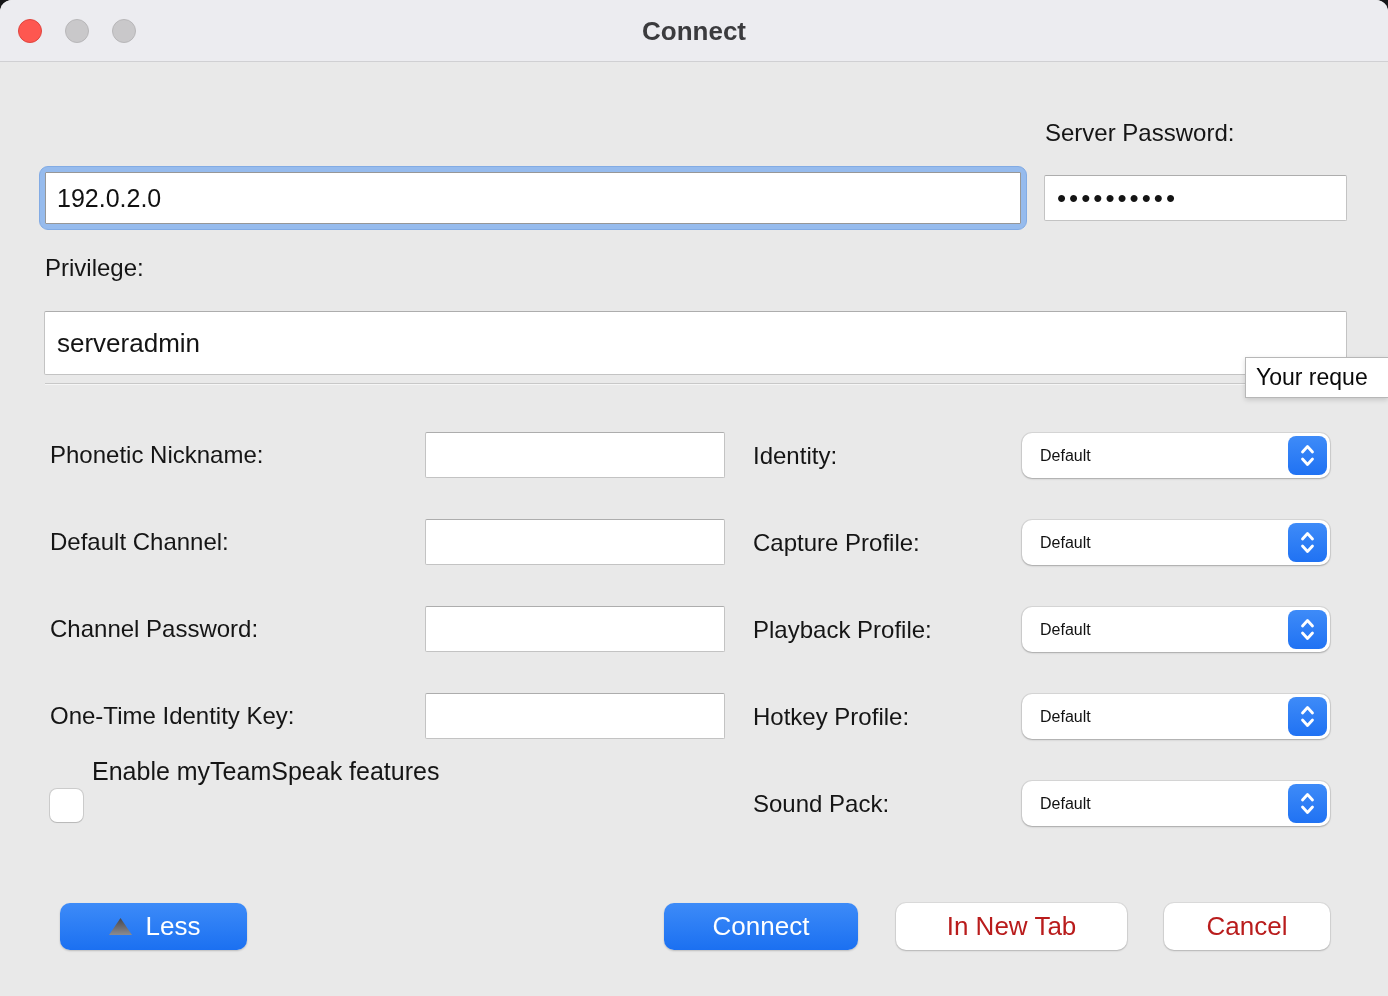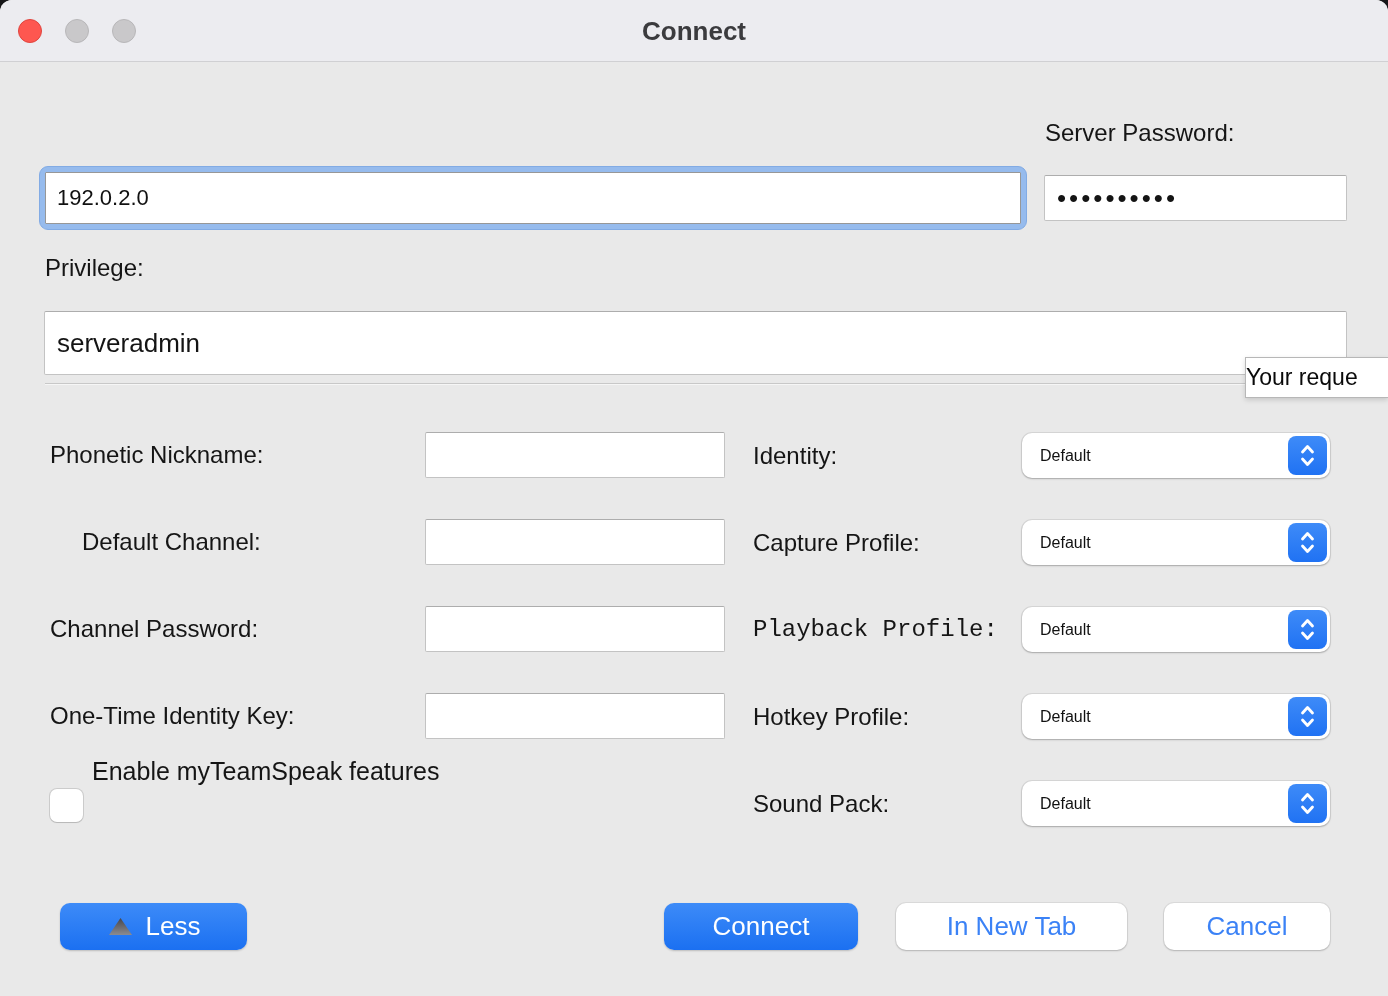--- a/index.html
+++ b/index.html
@@ -16,48 +16,48 @@
          font-size:26px;font-weight:bold;color:#3b3b3e;}
   
   .lbl{position:absolute;font-size:24px;color:#151515;white-space:nowrap;}
   
   .plain-input{position:absolute;background:#fff;border:1px solid #c3c3c3;border-top-color:#adadad;
                box-sizing:border-box;font-size:26px;color:#141414;padding:0 12px;border-radius:2px;
                font-family:"Liberation Sans",sans-serif;outline:none;}
   .focus-ring{position:absolute;left:39px;top:166px;width:988px;height:64px;background:#96bbed;
               border:1px solid #82abe4;border-radius:9px;box-sizing:border-box;padding:5px;}
   .focus-ring input{width:100%;height:100%;border:1px solid #979797;box-sizing:border-box;
-                    font-size:22px;color:#111;padding:0 11px;border-radius:1px;outline:none;
+                    font-size:25px;color:#111;padding:0 11px;border-radius:1px;outline:none;
                     font-family:"Liberation Sans",sans-serif;background:#fff;}
   .pwd{letter-spacing:3px;}
   
   .separator{position:absolute;left:45px;top:383px;width:1301px;height:0;
              border-top:1px solid #c8c8c8;border-bottom:1px solid #f6f6f6;}
   .tooltip{position:absolute;left:1245px;top:357px;width:143px;height:41px;background:#fff;
            border:1px solid #b7b7b7;border-right:none;box-sizing:border-box;font-size:23px;
-           line-height:39px;white-space:nowrap;overflow:hidden;color:#0a0a0a;
+           line-height:39px;padding-left:10px;white-space:nowrap;overflow:hidden;color:#0a0a0a;
            box-shadow:0 2px 5px rgba(0,0,0,0.15);z-index:5;}
   
   .popup{position:absolute;left:1022px;width:308px;height:45px;background:#fff;border-radius:10px;
          box-shadow:0 0 0 1px rgba(0,0,0,0.08),0 1px 2px rgba(0,0,0,0.22);display:flex;
          align-items:center;cursor:default;}
   .popup .ptext{flex:1;font-size:16px;color:#111;padding-left:18px;}
   .stepper{width:39px;height:39px;margin-right:3px;border-radius:8px;
            background:linear-gradient(180deg,#3e8bf8,#2072f3);display:flex;align-items:center;
            justify-content:center;}
   
   .checkbox{position:absolute;left:50px;top:789px;width:33px;height:33px;background:#fff;
             border-radius:7px;box-shadow:0 0 0 1px rgba(0,0,0,0.12),0 1px 1px rgba(0,0,0,0.1);}
   
   .btn{position:absolute;top:903px;height:47px;border-radius:10px;border:none;font-size:26px;
        display:flex;align-items:center;justify-content:center;gap:12px;box-sizing:border-box;
        font-family:"Liberation Sans",sans-serif;cursor:default;}
   .btn.blue{background:linear-gradient(180deg,#3d8bf8 0%,#1b70f1 100%);color:#fff;
             box-shadow:0 1px 2px rgba(0,0,0,0.2);}
-  .btn.white{background:#fff;color:#3b82f6;
+  .btn.white{background:#fff;color:#b91c1c;
              box-shadow:0 0 0 1px rgba(0,0,0,0.06),0 1px 2px rgba(0,0,0,0.18);}
 </style>
 </head>
 <body>
 
 <div class="window">
 
   <div class="titlebar">
     <div class="lights">
       <div class="light red"></div>
@@ -79,21 +79,21 @@
 
   <div class="separator"></div>
 
   <div class="tooltip">
     <span>Your reque</span>
   </div>
 
   <div class="lbl" style="left:50px;top:441px;">Phonetic Nickname:</div>
   <input type="text" class="plain-input" style="left: 425px; top: 432px; width: 300px; height: 46px;" value="">
 
-  <div class="lbl" style="left:50px;top:528px;margin-left:32px;">Default Channel:</div>
+  <div class="lbl" style="left:50px;top:528px;">Default Channel:</div>
   <input type="text" class="plain-input" style="left: 425px; top: 519px; width: 300px; height: 46px;" value="">
 
   <div class="lbl" style="left:50px;top:615px;">Channel Password:</div>
   <input type="text" class="plain-input" style="left: 425px; top: 606px; width: 300px; height: 46px;" value="">
 
   <div class="lbl" style="left:50px;top:702px;">One-Time Identity Key:</div>
   <input type="text" class="plain-input" style="left: 425px; top: 693px; width: 300px; height: 46px;" value="">
 
   <div class="checkbox"></div>
   <div class="lbl" style="left:92px;top:757px;font-size:25px;">Enable myTeamSpeak features</div>
@@ -113,21 +113,21 @@
   <div class="popup" style="top:520px;">
     <span class="ptext">Default</span>
     <span class="stepper">
       <svg width="17" height="27" viewBox="0 0 17 27">
           <polyline points="3.5,10 8.5,4.5 13.5,10" fill="none" stroke="#fff" stroke-width="2.8" stroke-linecap="round" stroke-linejoin="round"></polyline>
           <polyline points="3.5,17 8.5,22.5 13.5,17" fill="none" stroke="#fff" stroke-width="2.8" stroke-linecap="round" stroke-linejoin="round"></polyline>
         </svg>
     </span>
   </div>
 
-  <div class="lbl" style="left:753px;top:616px;font-family:Liberation Mono, monospace;">Playback Profile:</div>
+  <div class="lbl" style="left:753px;top:616px;">Playback Profile:</div>
   <div class="popup" style="top:607px;">
     <span class="ptext">Default</span>
     <span class="stepper">
       <svg width="17" height="27" viewBox="0 0 17 27">
           <polyline points="3.5,10 8.5,4.5 13.5,10" fill="none" stroke="#fff" stroke-width="2.8" stroke-linecap="round" stroke-linejoin="round"></polyline>
           <polyline points="3.5,17 8.5,22.5 13.5,17" fill="none" stroke="#fff" stroke-width="2.8" stroke-linecap="round" stroke-linejoin="round"></polyline>
         </svg>
     </span>
   </div>
 

